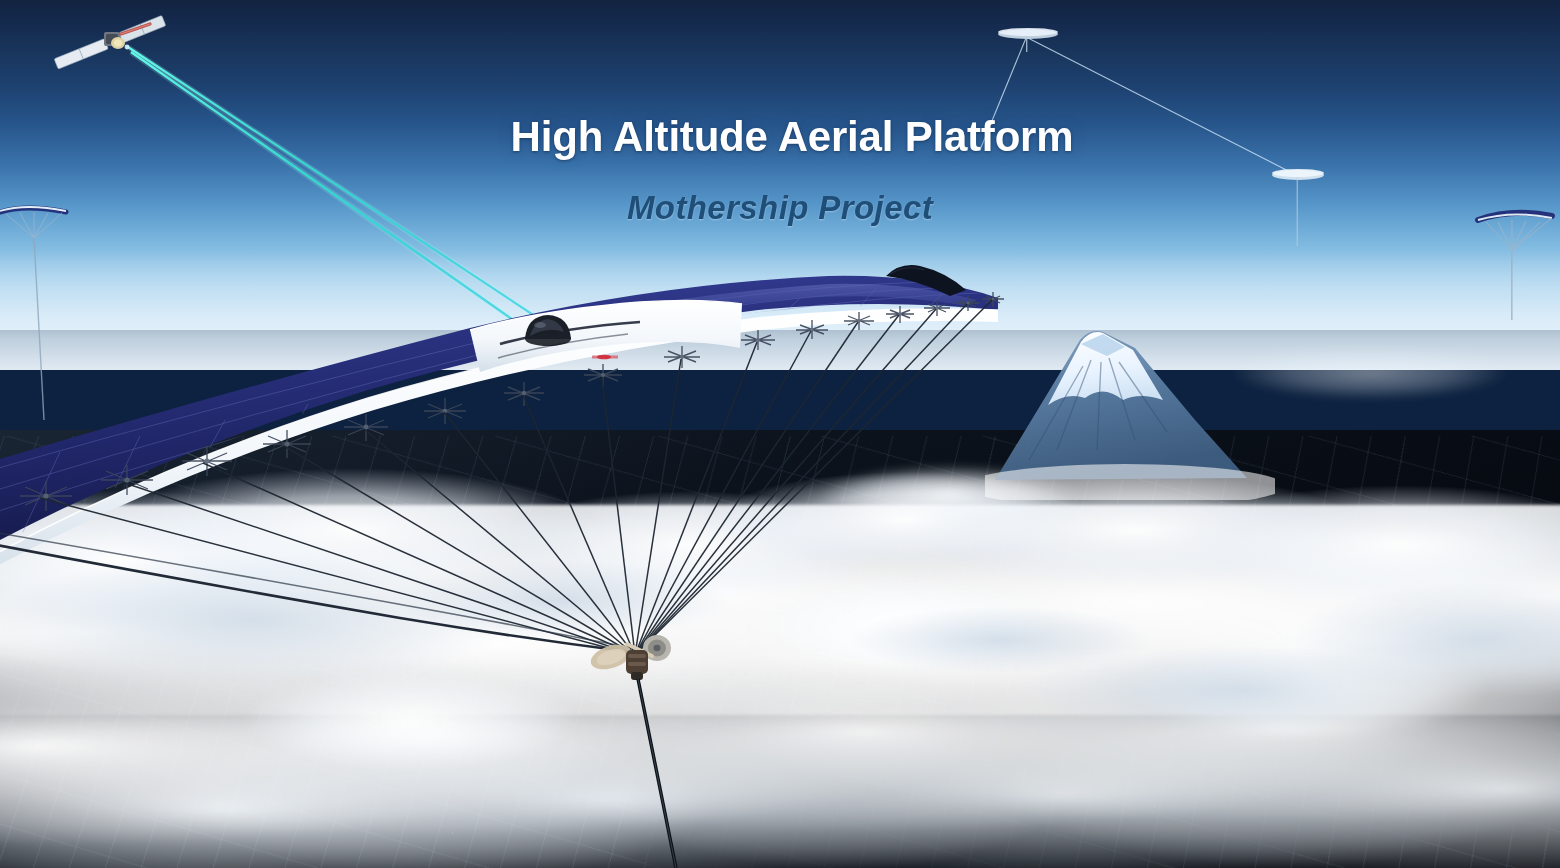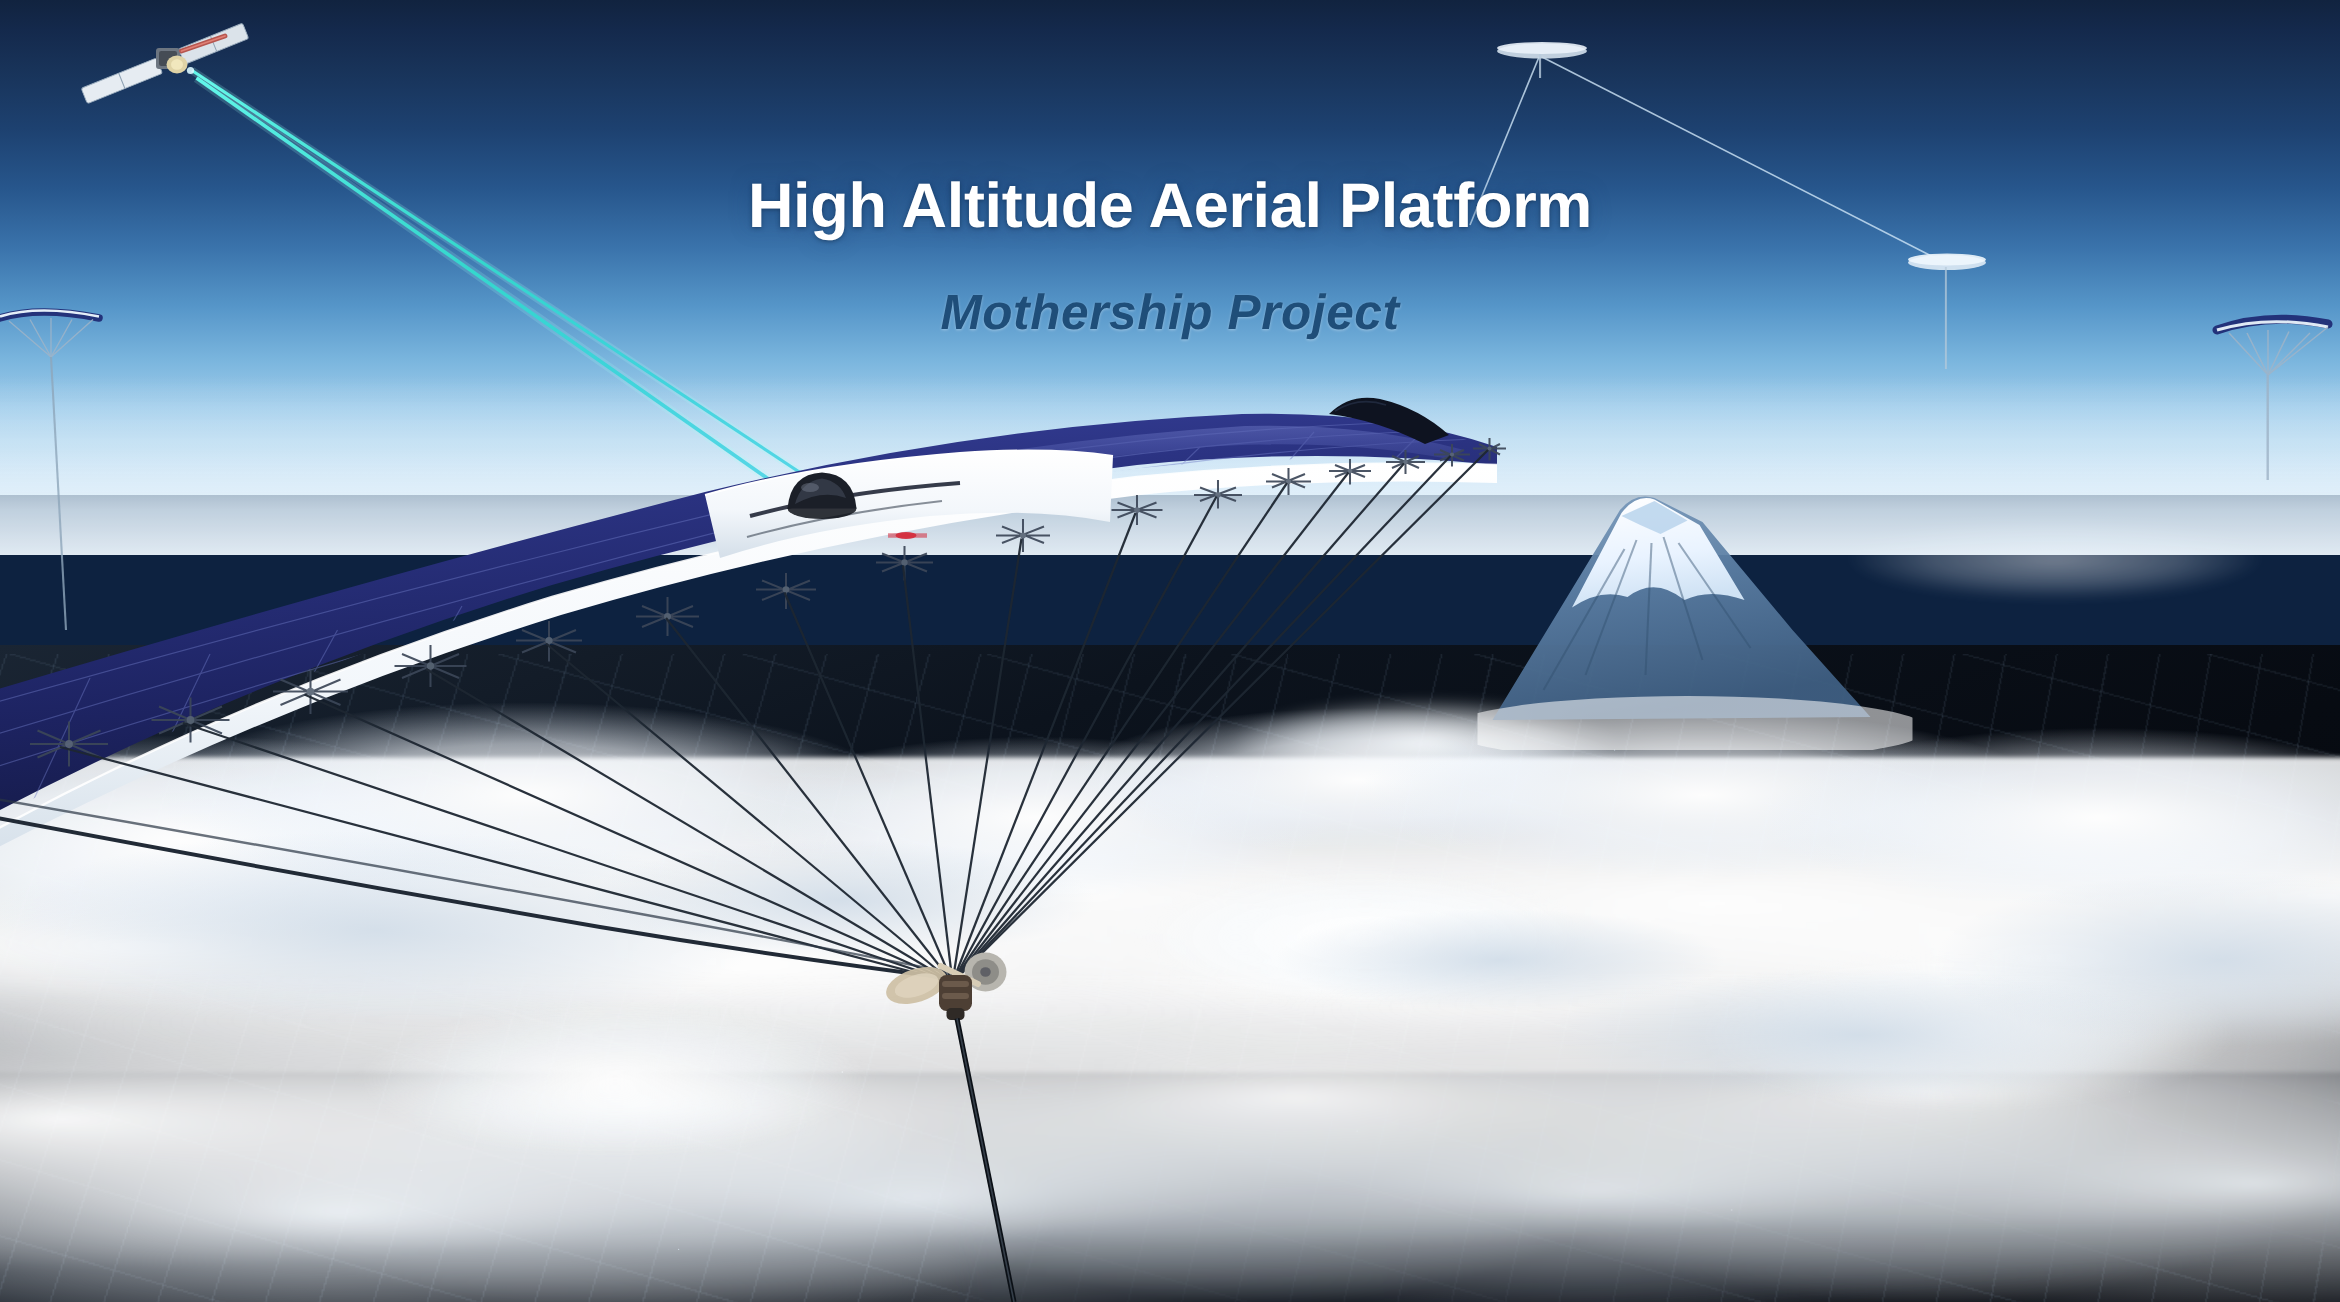--- a/index.html
+++ b/index.html
@@ -172,21 +172,21 @@
     font-size: 42px;
     font-weight: 700;
     letter-spacing: -0.2px;
     color: #ffffff;
     text-shadow: 0 1px 3px rgba(12,34,62,.55), 0 0 14px rgba(30,70,120,.35);
     font-family: "Liberation Sans", sans-serif;
     white-space: nowrap;
   }
   .title-wrap {
     position: absolute;
-    left: 0; top: 113px;
+    left: 12px; top: 113px;
     width: 1336px;
     text-align: center;
   }
   .subtitle {
     position: absolute;
     left: 0; top: 189px;
     width: 1560px;
     text-align: center;
     font-size: 33px;
     font-weight: 700;

